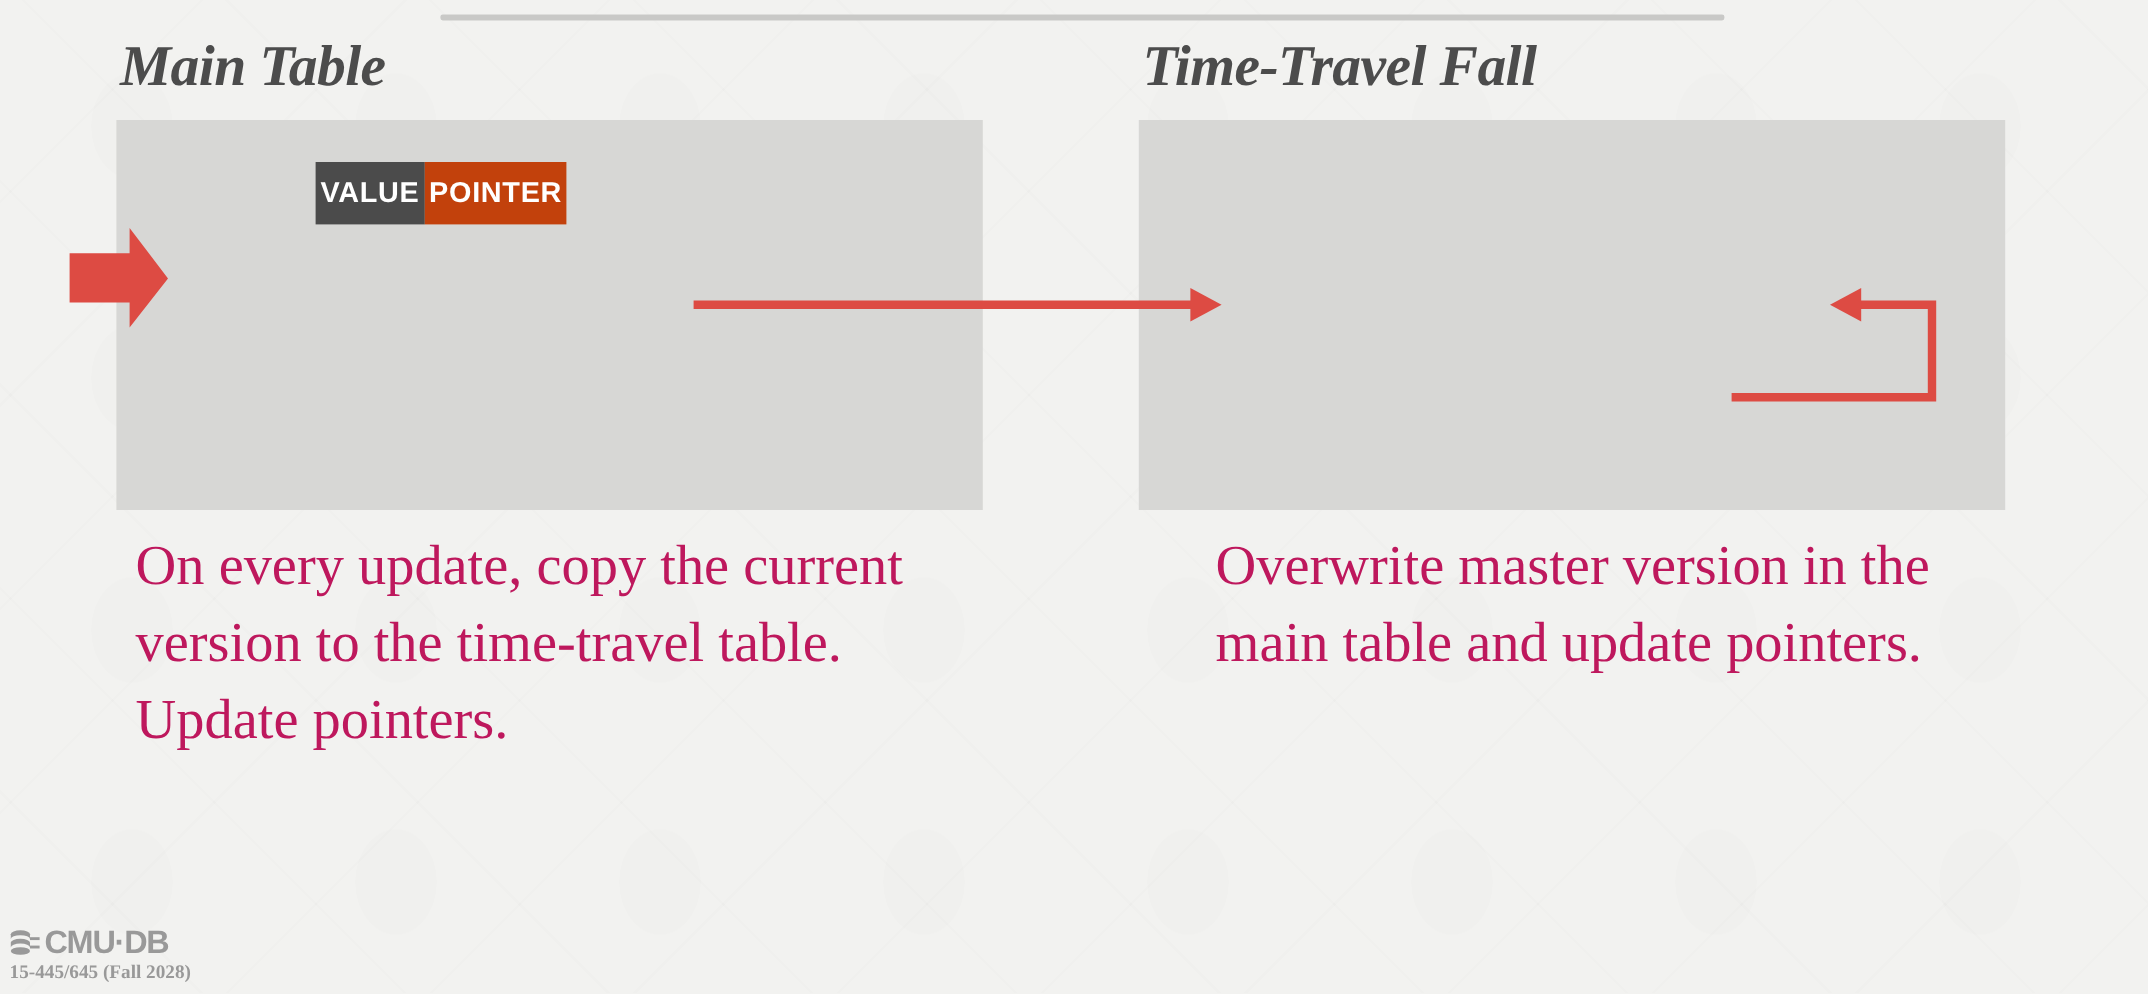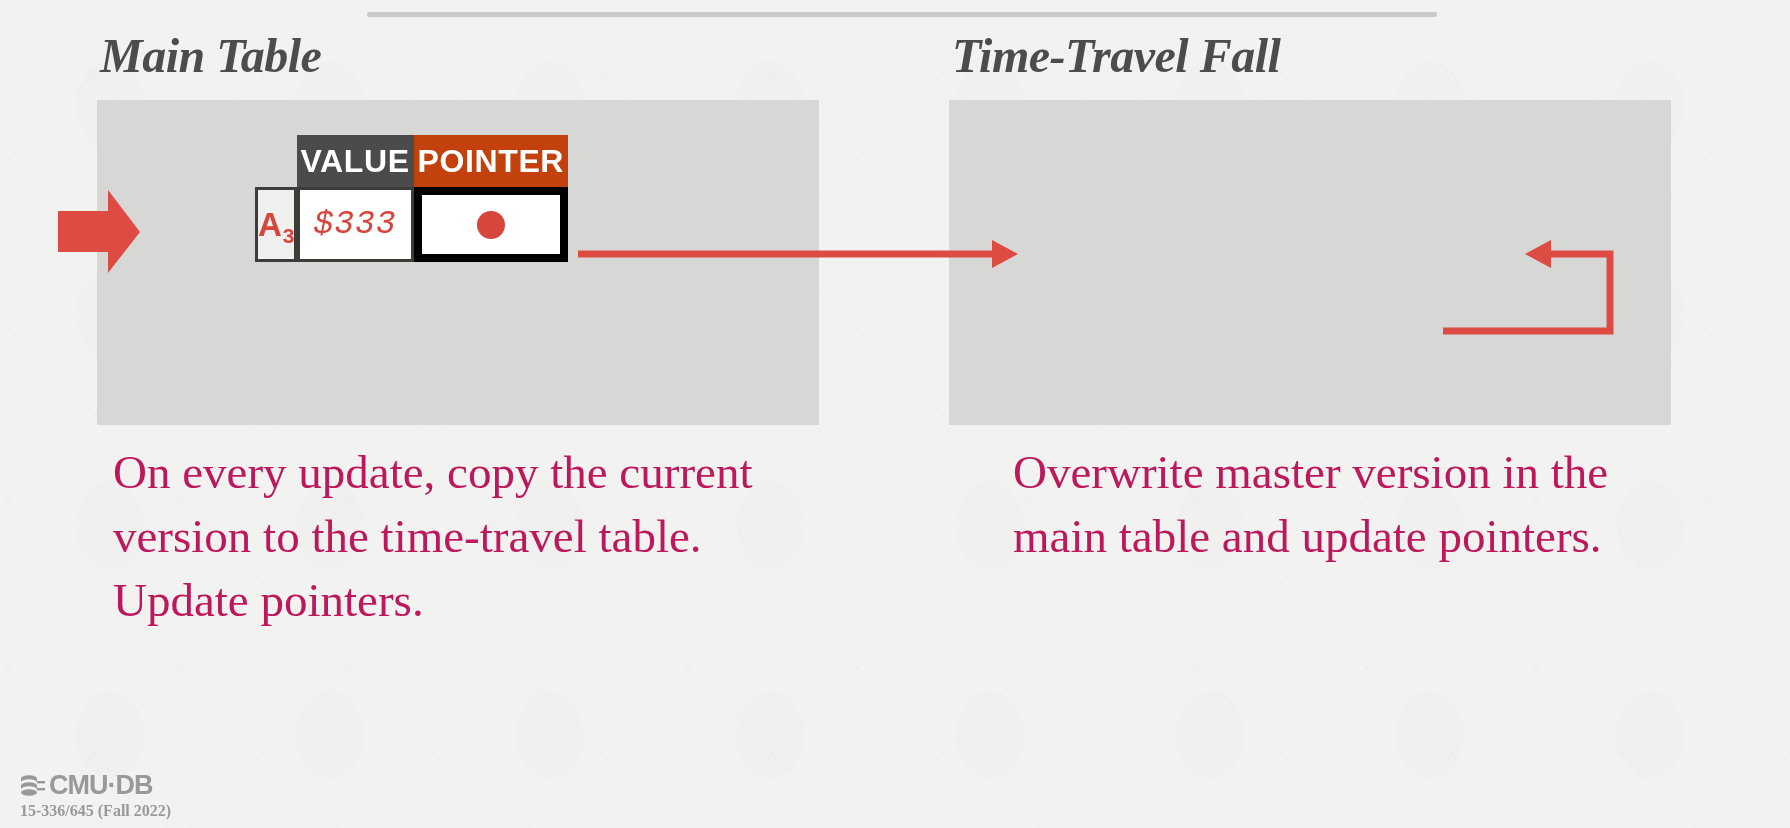--- a/index.html
+++ b/index.html
@@ -80,21 +80,21 @@
   
   .tbl {
     position: absolute;
     border-collapse: separate;
     border-spacing: 0;
   }
   .hdr-row th {
     height: 52px;
     font-family: "Liberation Sans", sans-serif;
     font-weight: bold;
-    font-size: 32px;
+    font-size: 24px;
     letter-spacing: 0.6px;
     color: #ffffff;
     text-align: center;
     vertical-align: middle;
     padding: 0 4px;
   }
   .hdr-blank { background: transparent; }
   .hdr-value { background: #4b4b4b; }
   .hdr-pointer { background: #c2410c; }
 
@@ -166,21 +166,21 @@
     line-height: 64px;
     color: #be185d;
     width: 700px;
   }
   #caption-main { left: 113px; top: 440px; }
   #caption-tt   { left: 965px; top: 440px; margin-left: 48px; }
 
   
   .footer {
     position: absolute;
-    left: 20px;
+    left: 8px;
     bottom: 8px;
   }
   .brand {
     display: flex;
     align-items: center;
     gap: 3px;
   }
   .brand-text {
     font-family: "Liberation Sans", sans-serif;
     font-weight: bold;
@@ -206,27 +206,20 @@
 <div class="panel" id="panel-main">
   <div class="panel-title">Main Table</div>
   <div class="panel-bg"></div>
 
   <table class="tbl" id="tbl-main">
     <tbody>
         <tr class="hdr-row">
       <th class="hdr-blank col-key"></th>
       <th class="hdr-value col-value">VALUE</th>
       <th class="hdr-pointer col-ptr">POINTER</th>
-    </tr>
-    <tr class="body-row">
-      <td class="key-cell col-key"><span>A</span><sub>3</sub></td>
-      <td class="val-cell accent col-value">$333</td>
-      <td class="ptr-cell highlight col-ptr">
-        <span class="ptr-dot"></span>
-      </td>
     </tr>
   </tbody>
     </table>
 </div>
 
 <div class="panel" id="panel-tt">
   <div class="panel-title">Time-Travel Fall</div>
   <div class="panel-bg"></div>
 
 </div>
@@ -259,14 +252,14 @@
       <ellipse cx="9" cy="9.5" rx="8" ry="3.2" fill="#f2f2f0"></ellipse>
       <ellipse cx="9" cy="12.5" rx="8" ry="3.2" fill="#999999"></ellipse>
       <rect x="1" y="12.5" width="16" height="4" fill="#999999"></rect>
       <ellipse cx="9" cy="16.5" rx="8" ry="3.2" fill="#f2f2f0"></ellipse>
       <ellipse cx="9" cy="19.5" rx="8" ry="3.2" fill="#999999"></ellipse>
       <rect x="17" y="8" width="8" height="2.4" fill="#999999"></rect>
       <rect x="17" y="15" width="8" height="2.4" fill="#999999"></rect>
     </svg>
     <span class="brand-text">CMU·DB</span>
   </div>
-  <div class="course-text">15-336/645 (Fall 2022)</div>
+  <div class="course-text">15-445/645 (Fall 2028)</div>
 </div>
 
 </body></html>

